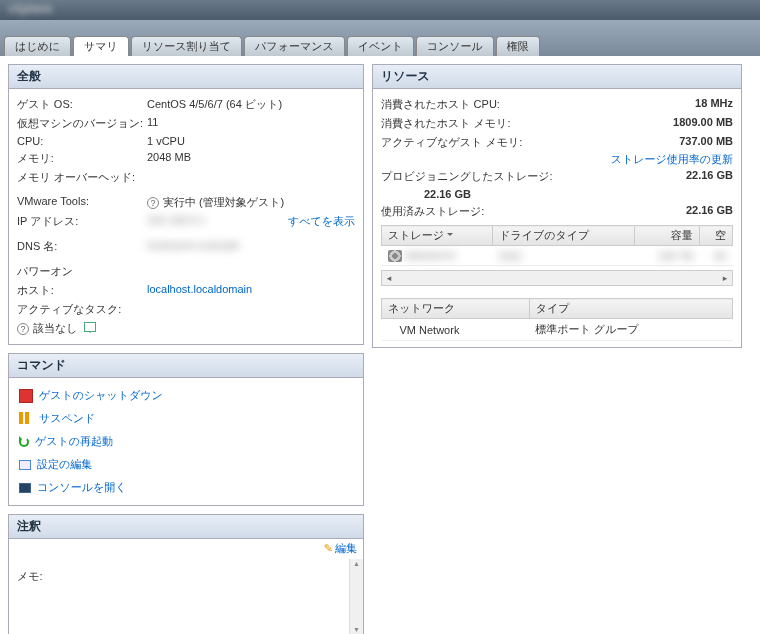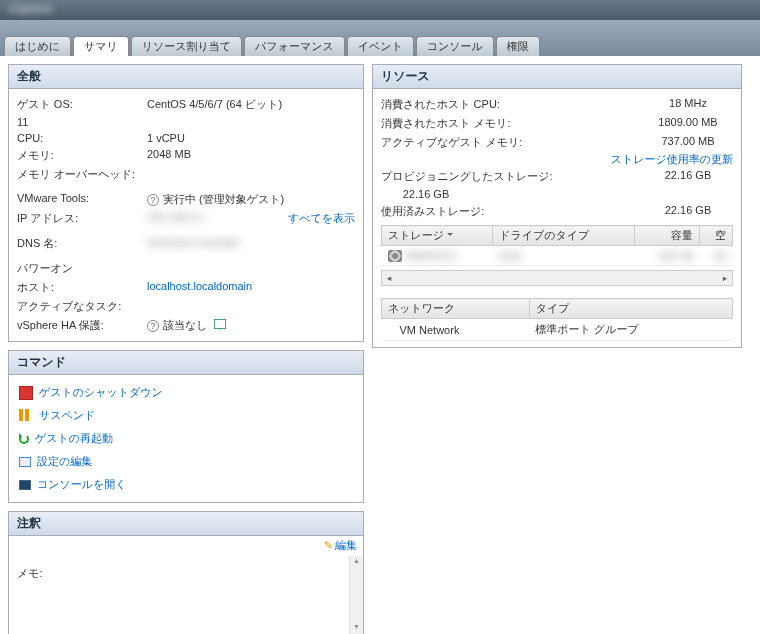--- a/index.html
+++ b/index.html
@@ -29,21 +29,21 @@
 .cmd-icon { width: 14px; height: 14px; display: inline-block; }
 .icon-shutdown { background: #d33; border: 1px solid #a22; }
 .icon-suspend { display: flex; gap: 2px; }
 .icon-suspend span { width: 4px; height: 12px; background: #e90; display: inline-block; }
 .icon-restart { border: 2px solid #2a2; border-radius: 50%; border-top-color: transparent; width: 10px; height: 10px; position: relative; }
 .icon-restart::after { content: ''; position: absolute; top: -3px; right: 2px; border: 3px solid transparent; border-left-color: #2a2; }
 .icon-edit { width: 12px; height: 10px; border: 1px solid #48d; position: relative; background: #eef; }
 .icon-console { width: 12px; height: 10px; border: 1px solid #468; background: #246; }
 .rkv { display: flex; padding: 2px 0; }
 .rkv .k { flex: 1; }
-.rkv .v { text-align: center; font-weight: normal; min-width: 90px; }
+.rkv .v { text-align: right; font-weight: bold; min-width: 90px; }
 .tbl { width: 100%; border-collapse: collapse; margin-top: 4px; }
 .tbl th { background: linear-gradient(#f4f4f4,#e4e4e4); border: 1px solid #ccc; padding: 2px 6px; font-weight: normal; text-align: left; font-size: 11px; }
 .tbl td { padding: 3px 6px; border-bottom: 1px solid #eee; }
 .sort-icon { display: inline-block; margin-left: 3px; border: 3px solid transparent; border-top-color: #666; vertical-align: middle; }
 .scroller { display: flex; align-items: center; background: #f0f0f0; border: 1px solid #ccc; height: 16px; margin-top: 4px; }
 .scroller .arr { width: 14px; text-align: center; color: #666; font-size: 9px; cursor: pointer; }
 .scroller .track { flex: 1; }
 .ann-body { position: relative; height: 100px; }
 .edit-link { position: absolute; top: 2px; right: 6px; color: #0066cc; }
 .pencil { color: #e90; margin-right: 2px; }
@@ -72,20 +72,21 @@
   <div class="col-left">
 
     <div class="panel">
       <div class="panel-hdr">全般</div>
       <div class="panel-body">
         <div class="kv">
             <div class="k">ゲスト OS:</div>
             <div class="v">CentOS 4/5/6/7 (64 ビット)</div>
           </div>
         <div class="kv">
+            <div class="k">仮想マシンのバージョン:</div>
             <div class="v">11</div>
           </div>
         <div class="kv">
             <div class="k">CPU:</div>
             <div class="v">1 vCPU</div>
           </div>
         <div class="kv">
             <div class="k">メモリ:</div>
             <div class="v">2048 MB</div>
           </div>
@@ -116,21 +117,20 @@
           </div>
         <div class="kv">
             <div class="k">ホスト:</div>
             <div class="v link">localhost.localdomain</div>
           </div>
         <div class="kv">
             <div class="k">アクティブなタスク:</div>
             <div class="v"></div>
           </div>
         <div class="kv">
-            <div class="k">vSphere HA 保護:</div>
             <div class="v"><span class="help-icon">?</span><span>該当なし</span><span class="speech-icon"></span></div>
           </div>
       </div>
     </div>
 
     <div class="panel">
       <div class="panel-hdr">コマンド</div>
       <div class="panel-body">
         <ul class="cmd-list">
           <li>

